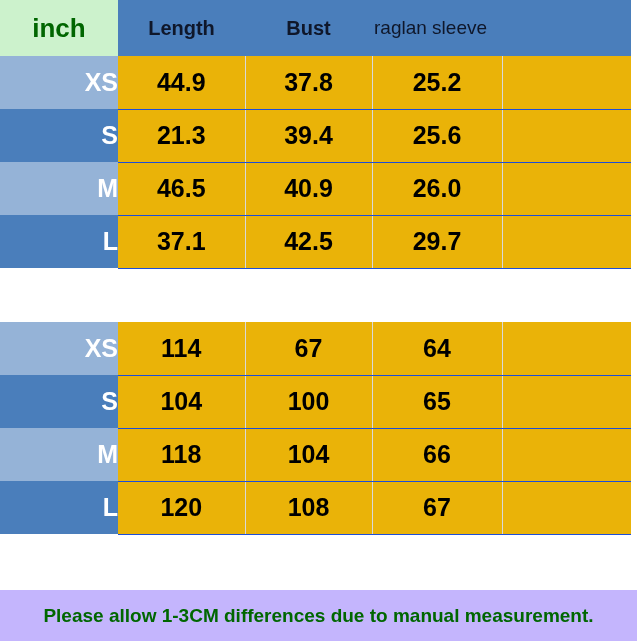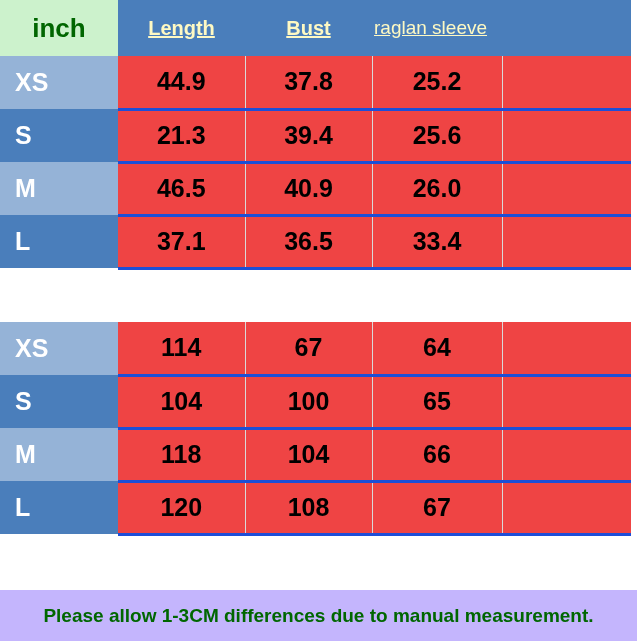--- a/index.html
+++ b/index.html
@@ -48,63 +48,62 @@
     background: #ccf2cc;
     color: #006600;
     font-size: 26px;
     font-weight: bold;
     text-align: center;
     vertical-align: middle;
     letter-spacing: 0px;
   }
   td.head-cell {
     background: #4a7ebb;
-    color: #fef9c3;
+    color: #0f172a;
     font-size: 20px;
     font-weight: bold;
     text-align: center;
     vertical-align: middle;
     white-space: nowrap;
-    text-decoration: underline;
   }
   td.head-cell.raglan {
     font-weight: normal;
     font-size: 19px;
     text-align: left;
     padding-left: 2px;
     overflow: visible;
     margin-top: 26px;
   }
   td.head-cell.blank-head {
     background: #4a7ebb;
   }
 
   
   tr.body-row { height: 53px; }
 
   td.size-cell {
     color: #ffffff;
     font-size: 25px;
     font-weight: bold;
-    text-align: left;
+    text-align: right;
     vertical-align: middle;
     padding-left: 15px;
   }
   td.size-cell.light { background: #95b3d7; }
   td.size-cell.dark  { background: #4a7ebb; }
 
   td.val-cell {
-    background: #ef4444;
+    background: #eab308;
     color: #000000;
     font-size: 25px;
     font-weight: bold;
     text-align: center;
     vertical-align: middle;
     border-right: 1px solid #d9d9d9;
-    border-bottom: 3px solid #1d4ed8;
+    border-bottom: 1px solid #1d4ed8;
   }
   td.val-cell.blank-cell {
     border-right: none;
   }
 
   
   #inch-table { top: 0px; }
   #cm-table   { top: 322px; }
 
   
@@ -166,22 +165,22 @@
         <td class="size-cell light">M</td>
         <td class="val-cell">46.5</td>
         <td class="val-cell">40.9</td>
         <td class="val-cell">26.0</td>
         <td class="val-cell blank-cell"></td>
       </tr>
 
       <tr class="body-row">
         <td class="size-cell dark">L</td>
         <td class="val-cell">37.1</td>
-        <td class="val-cell">36.5</td>
-        <td class="val-cell">33.4</td>
+        <td class="val-cell">42.5</td>
+        <td class="val-cell">29.7</td>
         <td class="val-cell blank-cell"></td>
       </tr>
     </tbody>
   </table>
 
   <table class="size-table" id="cm-table">
     <colgroup>
       <col class="c-size">
         <col class="c-length">
         <col class="c-bust">

